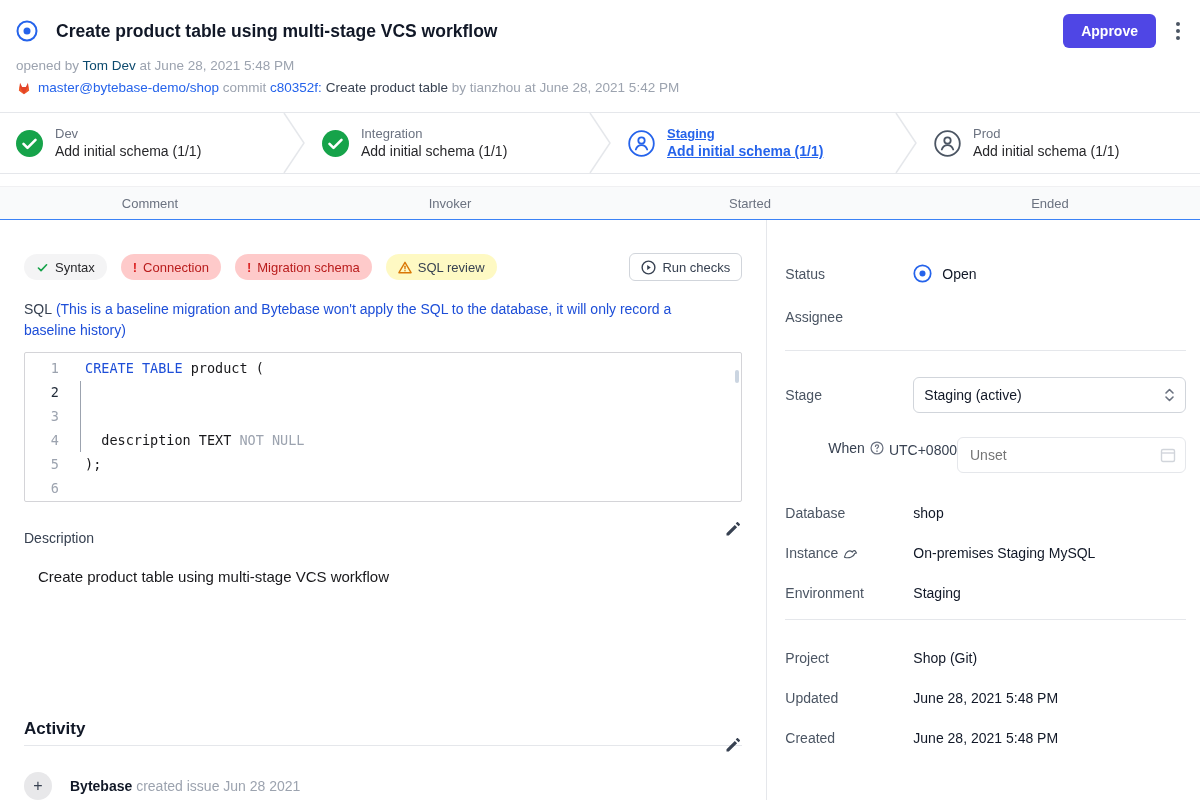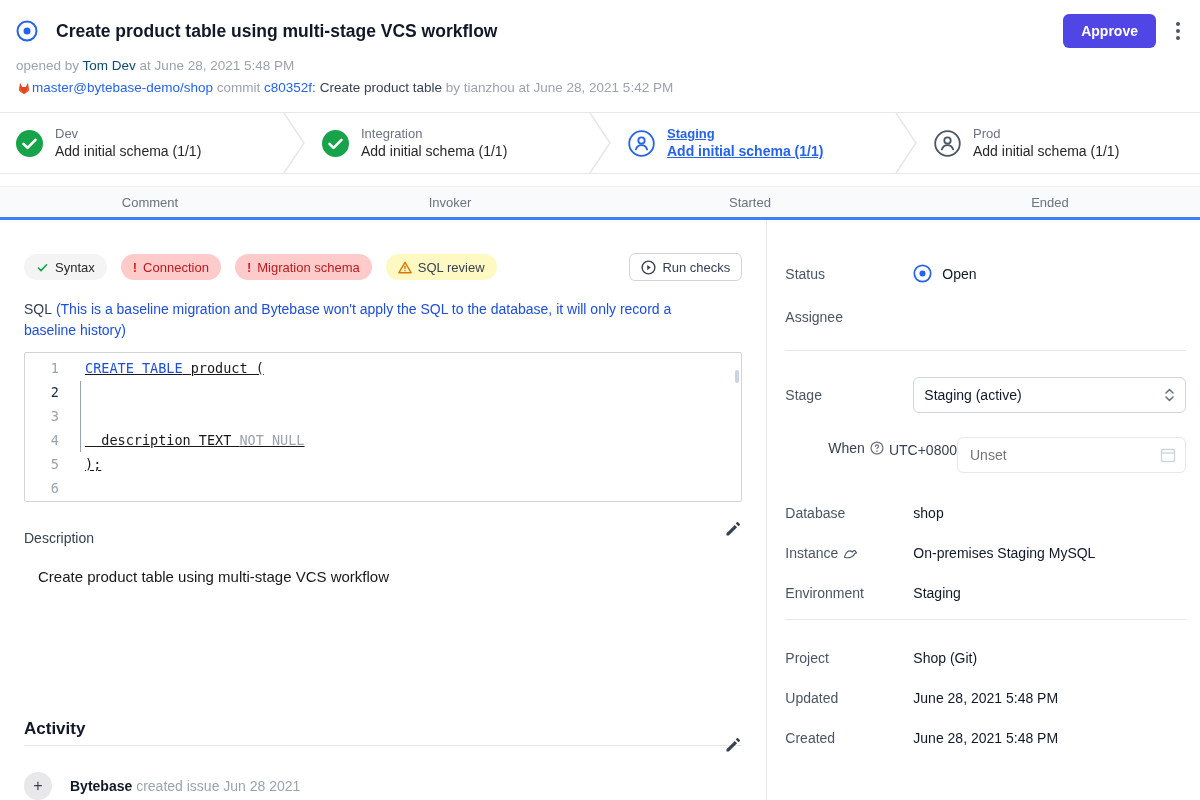--- a/index.html
+++ b/index.html
@@ -13,39 +13,39 @@
   .hdr-title { font-size:17.5px; font-weight:700; color:#111827; line-height:26px; }
   .hdr-actions { margin-left:auto; display:flex; align-items:center; gap:16px; }
   .btn-approve { background:#4f46e5; color:#fff; border:none; border-radius:6px;
     height:34px; padding:0 18px; font-size:14px; font-weight:600; cursor:pointer;
     font-family:"Liberation Sans", sans-serif; }
   .kebab { display:flex; flex-direction:column; gap:3px; cursor:pointer; padding:4px; }
   .kebab i { width:4px; height:4px; border-radius:50%; background:#4b5563; }
   .hdr-meta { margin-top:8px; font-size:13.5px; color:#9ca3af; line-height:20px; }
   .hdr-meta .dark { color:#0c4a6e; }
   .hdr-vcs { margin-top:2px; font-size:13.5px; color:#9ca3af; line-height:20px;
-    display:flex; align-items:center; }
+    display:flex; align-items:center; gap:6px; }
   .hdr-vcs a { color:#2563eb; text-decoration:none; }
   .hdr-vcs .dark { color:#374151; }
   .gitlab-svg { width:16px; height:16px; }
 
   
   .pipeline { height:62px; border-top:1px solid #e5e7eb; border-bottom:1px solid #e5e7eb;
     display:flex; align-items:stretch; }
   .stage { flex:1; display:flex; align-items:center; padding-left:16px; min-width:0; cursor:pointer; }
   .stage-ic { width:27px; height:27px; flex:0 0 27px; margin-right:12px; }
   .stage-name { font-size:13px; color:#6b7280; line-height:17px; }
   .stage-task { font-size:14px; color:#27272a; line-height:19px; }
   .stage--active .stage-name, .stage--active .stage-task {
     color:#2563eb; font-weight:700; text-decoration:underline; }
   .chev-sep { flex:0 0 24px; }
 
   
   .task-bar { margin-top:12px; height:34px; background:#f9fafb;
-    border-top:1px solid #f0f0f2; border-bottom:3px solid #3b82f6;
+    border-top:1px solid #f0f0f2; border-bottom:1px solid #3b82f6;
     display:grid; grid-template-columns:1fr 1fr 1fr 1fr; align-items:center; }
   .task-col { text-align:center; font-size:13px; color:#6b7280; }
 
   
   .content { display:flex; height:586px; }
   .main { width:805px; border-right:1px solid #e5e7eb; padding:33px 24px 0 24px; position:relative; }
   .side { flex:1; padding:44px 14px 0 18px; }
 
   
   .badges { display:flex; align-items:center; gap:14px; }
@@ -66,21 +66,21 @@
   .pencil-btn { position:absolute; right:24px; width:18px; height:18px; cursor:pointer; }
   .pencil-sql { top:300px; }
   .pencil-desc { top:516px; }
 
   .editor { margin-top:11px; border:1px solid #d4d4d8; border-radius:2px; height:150px;
     position:relative; padding-top:3px; font-family:"DejaVu Sans Mono", monospace;
     font-size:13.5px; overflow:hidden; }
   .cl { display:flex; height:24px; line-height:24px; white-space:pre; }
   .cl .num { width:48px; text-align:right; padding-right:14px; color:#9ca3af; flex:0 0 48px; }
   .cl .num--active { color:#1f2937; }
-  .cl .code { padding-left:12px; color:#18181b;text-decoration:underline; }
+  .cl .code { padding-left:12px; color:#18181b; }
   .kw { color:#1d4ed8; }
   .muted { color:#9ca3af; }
   .indent-guide { position:absolute; left:55px; top:28px; height:71px; width:1px; background:#9ca3af; }
   .ed-scroll { position:absolute; right:2px; top:17px; width:4px; height:13px;
     background:#cbd5e1; border-radius:2px; }
 
   
   .desc-label { margin-top:28px; font-size:14px; color:#374151; }
   .desc-text { margin-top:20px; margin-left:14px; font-size:15px; color:#18181b; line-height:22px; }
 

